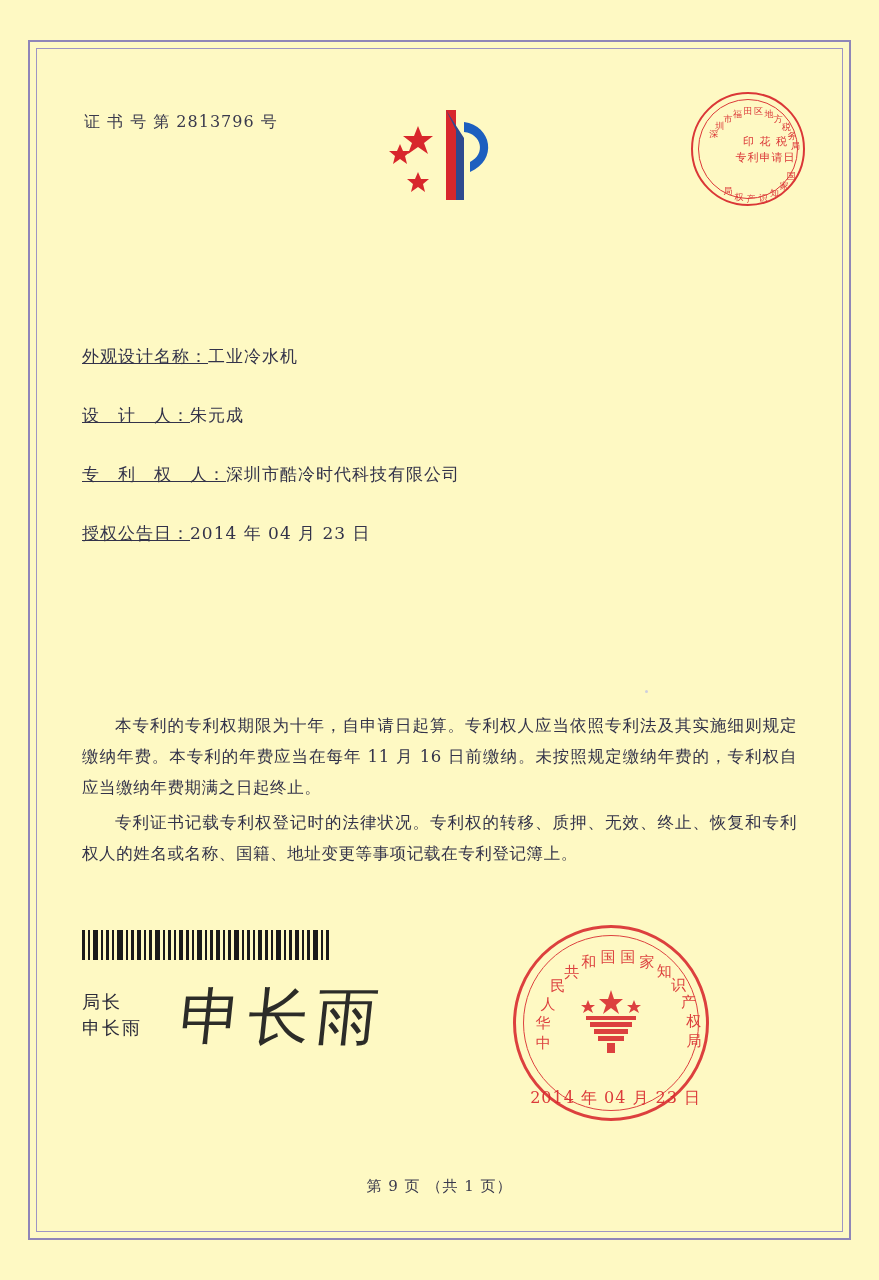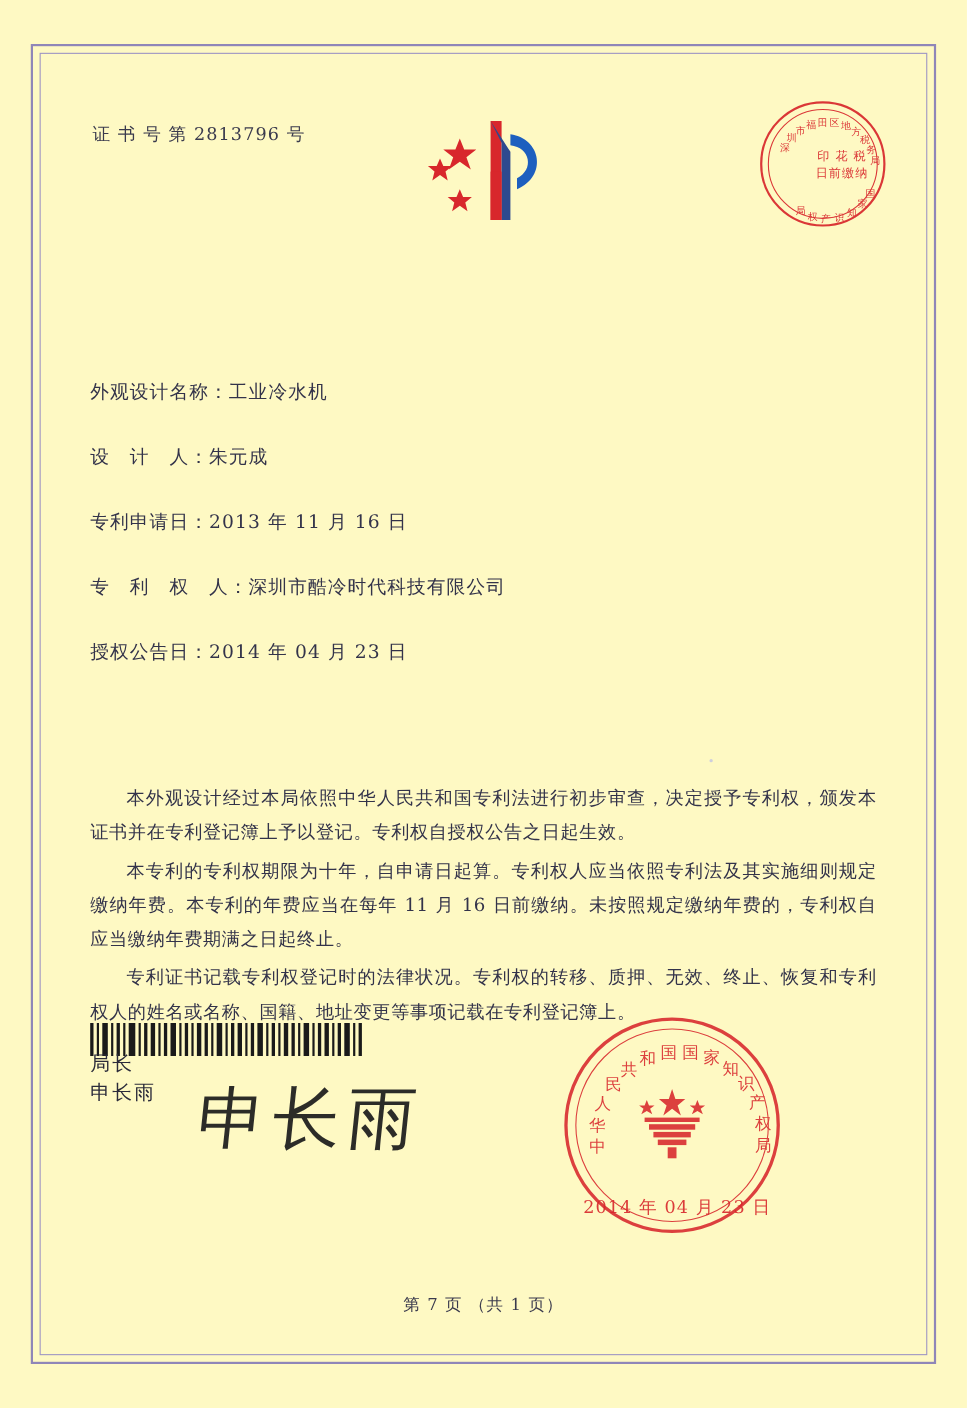--- a/index.html
+++ b/index.html
@@ -128,21 +128,21 @@
     right: 22px;
   }
   .field {
     font-size: 17px;
     margin-bottom: 36px;
     color: #33334a;
     font-family: "DejaVu Serif", "Liberation Serif", serif;
     letter-spacing: 1px;
     white-space: nowrap;
   }
-  .field .lbl { display: inline; }
+  .field .lbl { display: inline; text-decoration: underline; }
   .field .val { display: inline; }
 
   .paragraphs {
     position: absolute;
     top: 640px;
     left: 22px;
     right: 22px;
     font-size: 16.5px;
     line-height: 31px;
     color: #33334a;
@@ -167,22 +167,22 @@
     position: absolute;
     top: 0;
     bottom: 0;
     background: #1a1a1a;
     display: block;
   }
 
   .signature-block {
     position: absolute;
     left: 22px;
-    top: 884px;
-    font-family: Liberation Sans, sans-serif;
+    top: 920px;
+    font-family: Liberation Mono, monospace;
   }
   .signature-block .role {
     font-size: 18px;
     letter-spacing: 2px;
     line-height: 26px;
     color: #2b2b3a;
   }
   .sign-hand {
     position: absolute;
     left: 120px;
@@ -294,55 +294,51 @@
         <span style="transform:rotate(-20deg) translate(0,-44px) rotate(20deg)">福</span>
         <span style="transform:rotate(-6deg) translate(0,-44px) rotate(6deg)">田</span>
         <span style="transform:rotate(8deg) translate(0,-44px) rotate(-8deg)">区</span>
         <span style="transform:rotate(22deg) translate(0,-44px) rotate(-22deg)">地</span>
         <span style="transform:rotate(36deg) translate(0,-44px) rotate(-36deg)">方</span>
         <span style="transform:rotate(50deg) translate(0,-44px) rotate(-50deg)">税</span>
         <span style="transform:rotate(64deg) translate(0,-44px) rotate(-64deg)">务</span>
         <span style="transform:rotate(78deg) translate(0,-44px) rotate(-78deg)">局</span>
       </div>
       <div class="l1">印 花 税</div>
-      <div class="l2">日前缴纳</div>
+      <div class="l2">专利申请日</div>
       <div class="arc">
         <span style="transform:rotate(118deg) translate(0,-44px) rotate(-118deg)">国</span>
         <span style="transform:rotate(134deg) translate(0,-44px) rotate(-134deg)">家</span>
         <span style="transform:rotate(150deg) translate(0,-44px) rotate(-150deg)">知</span>
         <span style="transform:rotate(166deg) translate(0,-44px) rotate(-166deg)">识</span>
         <span style="transform:rotate(182deg) translate(0,-44px) rotate(-182deg)">产</span>
         <span style="transform:rotate(198deg) translate(0,-44px) rotate(-198deg)">权</span>
         <span style="transform:rotate(214deg) translate(0,-44px) rotate(-214deg)">局</span>
       </div>
     </div>
 
 
     <div class="fields">
       <div class="field">
         <span class="lbl">外观设计名称：</span><span class="val">工业冷水机</span>
       </div>
       <div class="field">
         <span class="lbl">设　计　人：</span><span class="val">朱元成</span>
       </div>
       <div class="field">
-        <span class="lbl">专利申请日：</span><span class="val">2013 年 11 月 16 日</span>
-      </div>
-      <div class="field">
         <span class="lbl">专　利　权　人：</span><span class="val">深圳市酷冷时代科技有限公司</span>
       </div>
       <div class="field">
         <span class="lbl">授权公告日：</span><span class="val">2014 年 04 月 23 日</span>
       </div>
     </div>
 
     <div class="watermark-dot"></div>
 
     <div class="paragraphs">
-      <p>本外观设计经过本局依照中华人民共和国专利法进行初步审查，决定授予专利权，颁发本证书并在专利登记簿上予以登记。专利权自授权公告之日起生效。</p>
       <p>本专利的专利权期限为十年，自申请日起算。专利权人应当依照专利法及其实施细则规定缴纳年费。本专利的年费应当在每年 11 月 16 日前缴纳。未按照规定缴纳年费的，专利权自应当缴纳年费期满之日起终止。</p>
       <p>专利证书记载专利权登记时的法律状况。专利权的转移、质押、无效、终止、恢复和专利权人的姓名或名称、国籍、地址变更等事项记载在专利登记簿上。</p>
     </div>
 
     <div class="barcode">
       <i style="left:0px;width:3px"></i>
         <i style="left:6px;width:2px"></i>
         <i style="left:11px;width:5px"></i>
       <i style="left:19px;width:2px"></i>
         <i style="left:24px;width:3px"></i>
@@ -416,16 +412,16 @@
         <rect x="16" y="36" width="42" height="5" fill="#d8272c"></rect>
         <rect x="20" y="43" width="34" height="5" fill="#d8272c"></rect>
         <rect x="24" y="50" width="26" height="5" fill="#d8272c"></rect>
         <rect x="33" y="57" width="8" height="10" fill="#d8272c"></rect>
         <rect x="12" y="30" width="50" height="4" fill="#d8272c"></rect>
       </svg>
     </div>
 
     <div class="seal-date">2014 年 04 月 23 日</div>
 
-    <div class="page-footer">第 7 页 （共 1 页）</div>
+    <div class="page-footer">第 9 页 （共 1 页）</div>
 
   </div>
 </div>
 
 </body></html>

